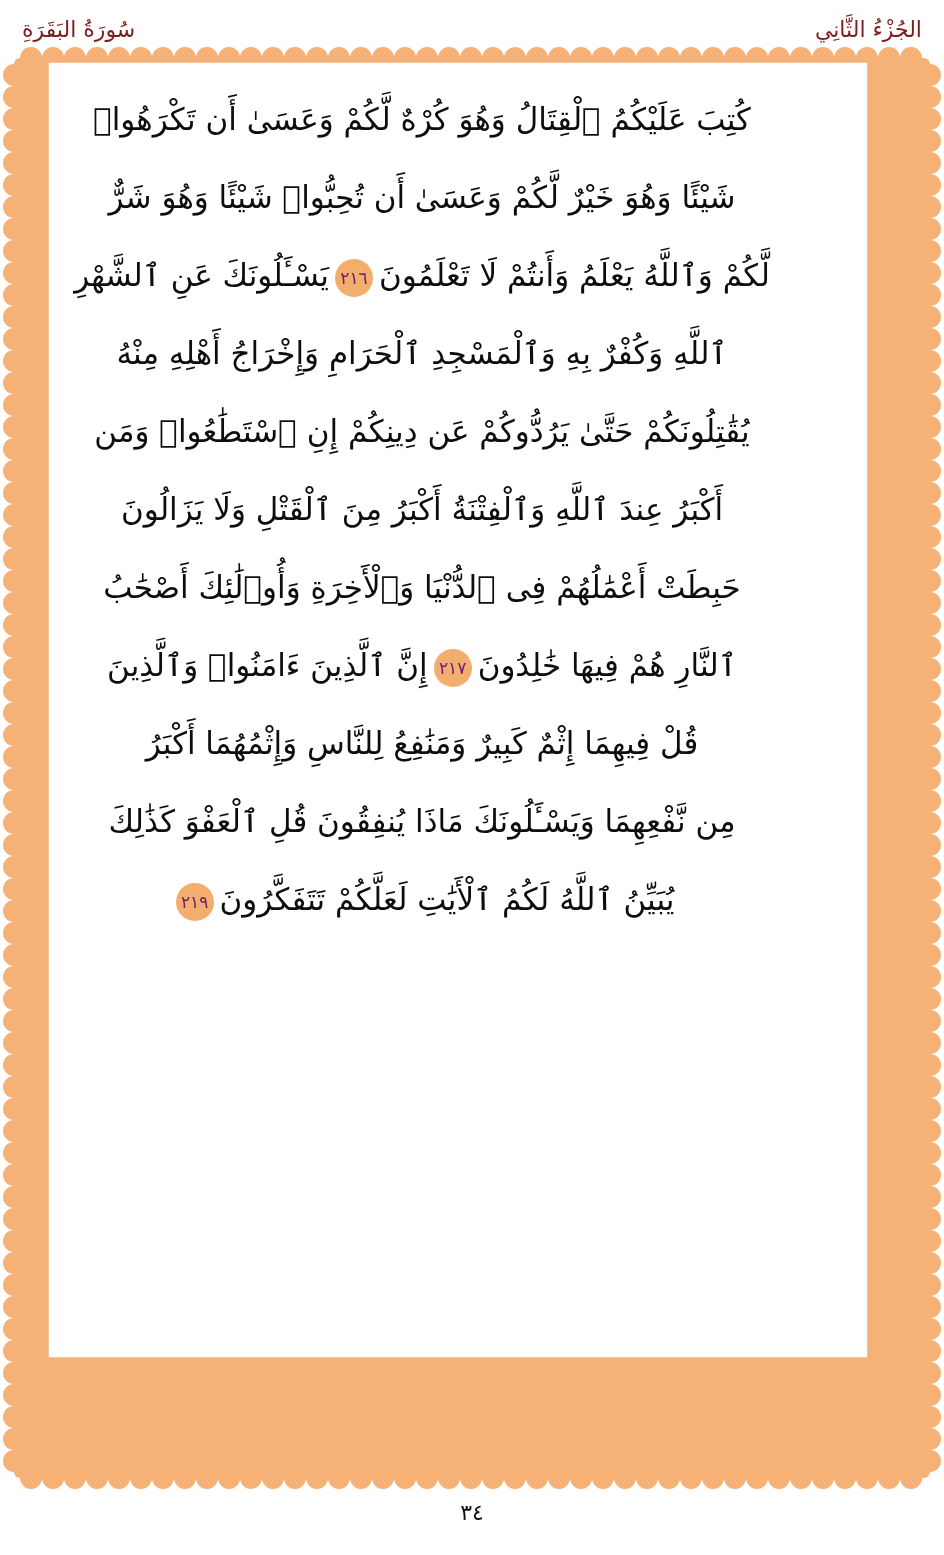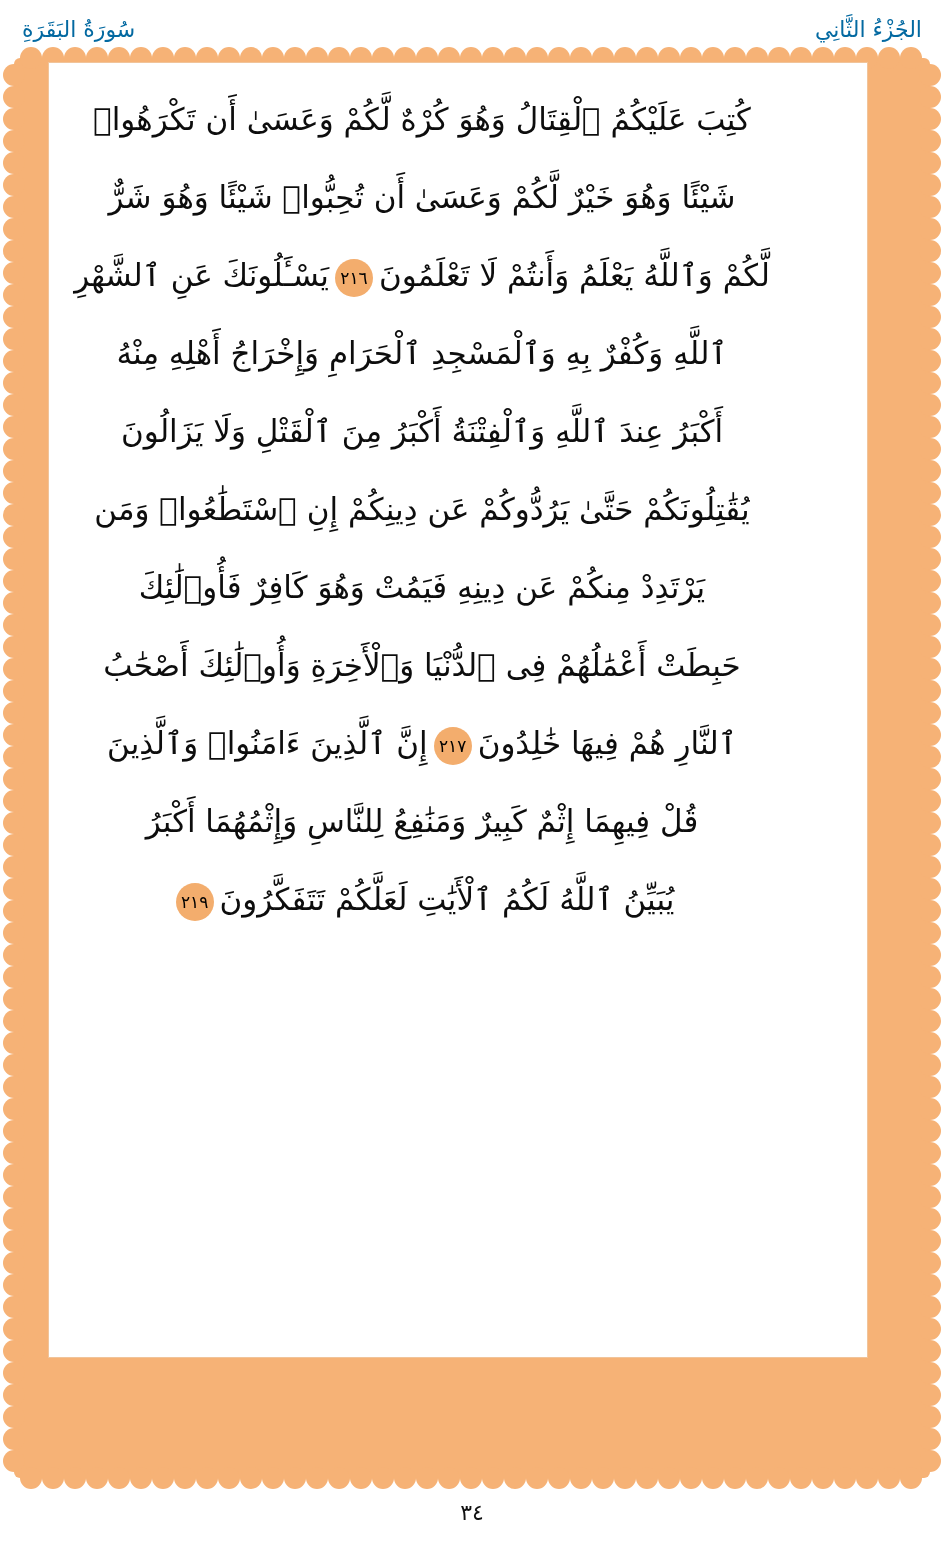--- a/index.html
+++ b/index.html
@@ -23,21 +23,21 @@
     width: 944px;
     height: 58px;
     display: flex;
     align-items: center;
     justify-content: space-between;
     padding: 0 22px;
     box-sizing: border-box;
   }
   .header-text {
     font-size: 22px;
-    color: #0369a1;
+    color: #7f1d1d;
     direction: rtl;
     white-space: nowrap;
     font-family: "DejaVu Sans", sans-serif;
   }
 
   
   .frame-outer {
     position: absolute;
     top: 58px;
     left: 14px;
@@ -113,21 +113,21 @@
   .ayah-line.last {
     text-align: center;
   }
   .ayah-num {
     display: inline-block;
     width: 38px;
     height: 38px;
     line-height: 38px;
     border-radius: 50%;
     background: #f3ad6d;
-    color: #000000;
+    color: #701a75;
     font-size: 17px;
     font-family: "DejaVu Sans", sans-serif;
     text-align: center;
     vertical-align: middle;
     margin: 0 6px;
   }
 
   
   .page-number {
     position: absolute;
@@ -369,22 +369,22 @@
       <div class="bump"></div>
     </div>
 </div>
 <div class="frame-inner"></div>
 
 <div class="mushaf-body" id="mushaf-body">
     <div class="ayah-line"><span>كُتِبَ عَلَيْكُمُ ٱلْقِتَالُ وَهُوَ كُرْهٌ لَّكُمْ وَعَسَىٰ أَن تَكْرَهُوا۟</span></div>
     <div class="ayah-line"><span>شَيْئًا وَهُوَ خَيْرٌ لَّكُمْ وَعَسَىٰ أَن تُحِبُّوا۟ شَيْئًا وَهُوَ شَرٌّ</span></div>
     <div class="ayah-line"><span>لَّكُمْ وَٱللَّهُ يَعْلَمُ وَأَنتُمْ لَا تَعْلَمُونَ</span><span class="ayah-num">٢١٦</span><span>يَسْـَٔلُونَكَ عَنِ ٱلشَّهْرِ</span></div>
     <div class="ayah-line"><span>ٱللَّهِ وَكُفْرٌ بِهِ وَٱلْمَسْجِدِ ٱلْحَرَامِ وَإِخْرَاجُ أَهْلِهِ مِنْهُ</span></div>
+    <div class="ayah-line"><span>يُقَٰتِلُونَكُمْ حَتَّىٰ يَرُدُّوكُمْ عَن دِينِكُمْ إِنِ ٱسْتَطَٰعُوا۟ وَمَن</span></div>
     <div class="ayah-line"><span>أَكْبَرُ عِندَ ٱللَّهِ وَٱلْفِتْنَةُ أَكْبَرُ مِنَ ٱلْقَتْلِ وَلَا يَزَالُونَ</span></div>
-    <div class="ayah-line"><span>يُقَٰتِلُونَكُمْ حَتَّىٰ يَرُدُّوكُمْ عَن دِينِكُمْ إِنِ ٱسْتَطَٰعُوا۟ وَمَن</span></div>
-    <div class="ayah-line"><span>يَرْتَدِدْ مِنكُمْ عَن دِينِهِ فَيَمُتْ وَهُوَ كَافِرٌ فَأُو۟لَٰئِكَ</span></div>
     <div class="ayah-line"><span>حَبِطَتْ أَعْمَٰلُهُمْ فِى ٱلدُّنْيَا وَٱلْأَخِرَةِ وَأُو۟لَٰئِكَ أَصْحَٰبُ</span></div>
     <div class="ayah-line"><span>ٱلنَّارِ هُمْ فِيهَا خَٰلِدُونَ</span><span class="ayah-num">٢١٧</span><span>إِنَّ ٱلَّذِينَ ءَامَنُوا۟ وَٱلَّذِينَ</span></div>
     <div class="ayah-line"><span>قُلْ فِيهِمَا إِثْمٌ كَبِيرٌ وَمَنَٰفِعُ لِلنَّاسِ وَإِثْمُهُمَا أَكْبَرُ</span></div>
+    <div class="ayah-line"><span>مِن نَّفْعِهِمَا وَيَسْـَٔلُونَكَ مَاذَا يُنفِقُونَ قُلِ ٱلْعَفْوَ كَذَٰلِكَ</span></div>
     <div class="ayah-line last"><span>يُبَيِّنُ ٱللَّهُ لَكُمُ ٱلْأَيَٰتِ لَعَلَّكُمْ تَتَفَكَّرُونَ</span><span class="ayah-num">٢١٩</span></div>
   </div>
 
 <div class="page-number">٣٤</div>
 
 </body></html>

